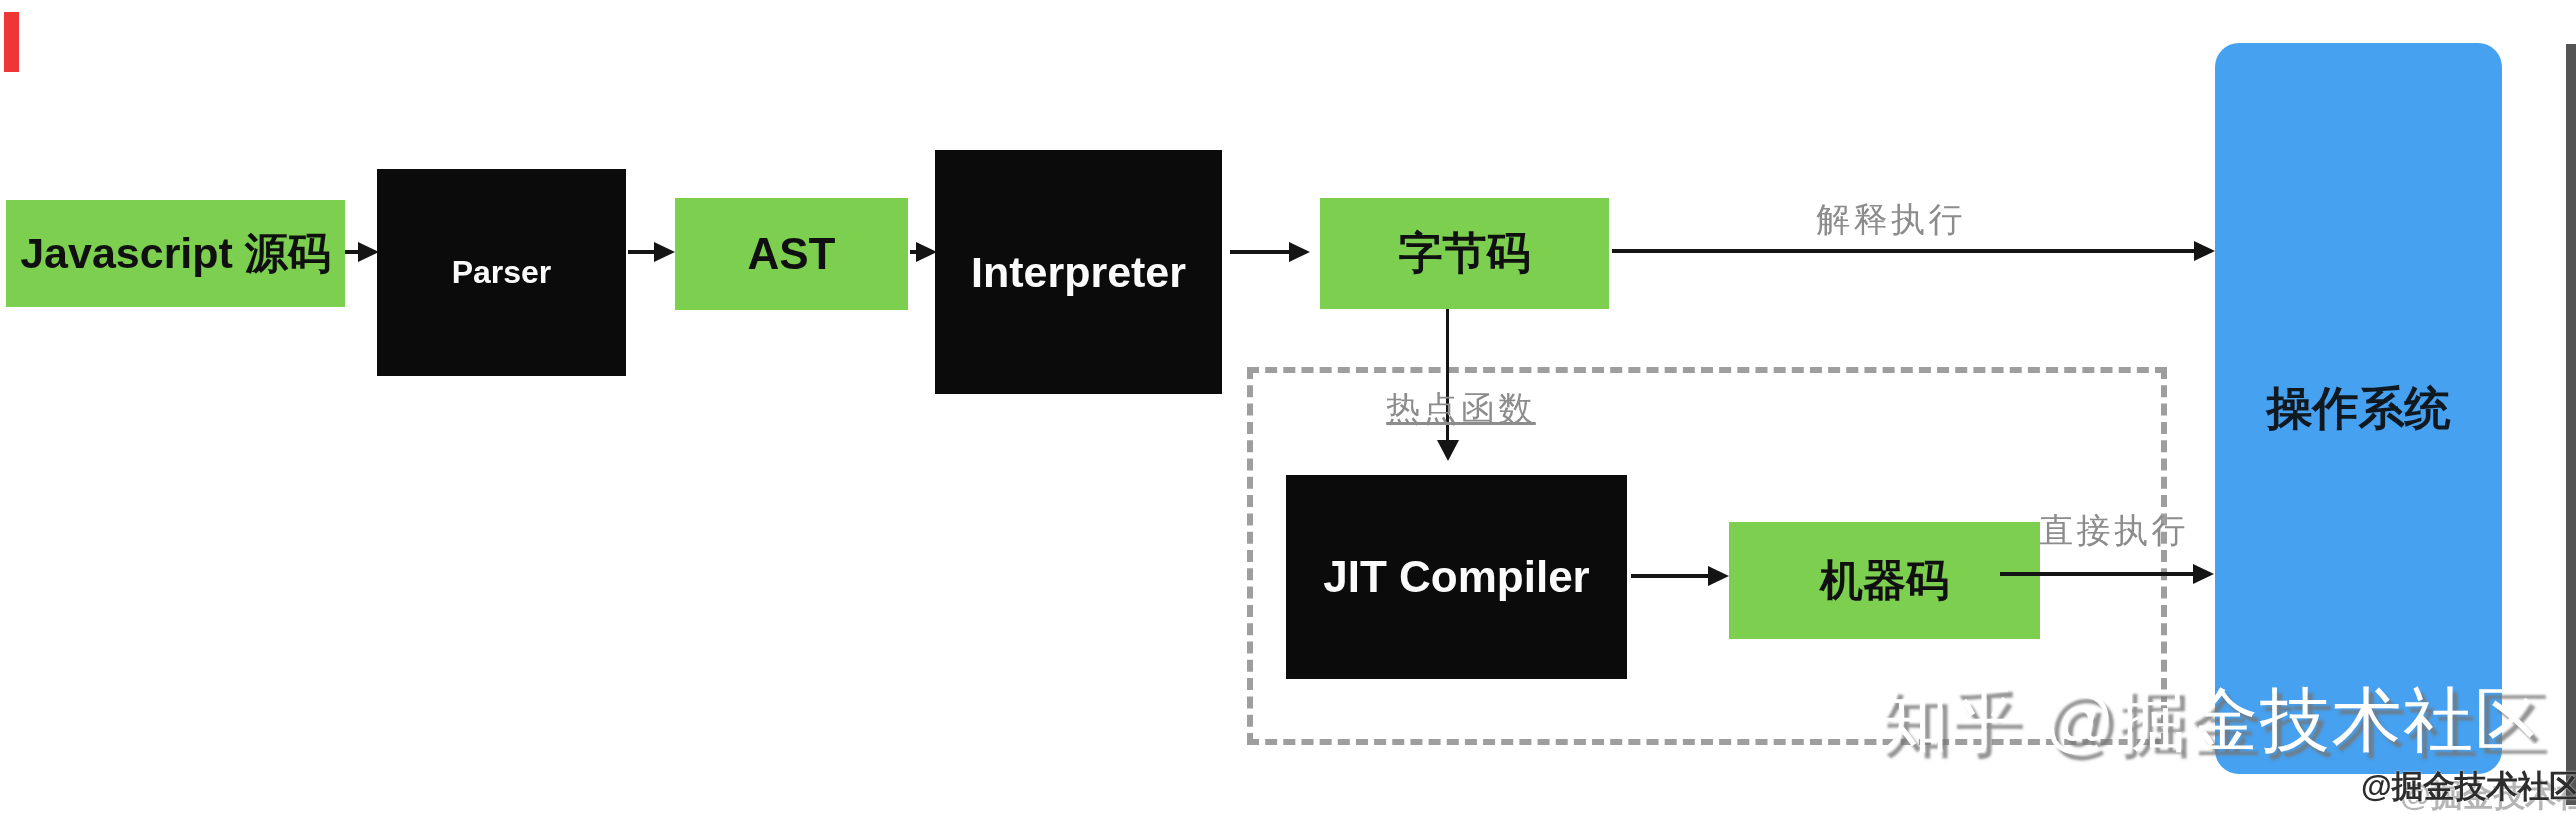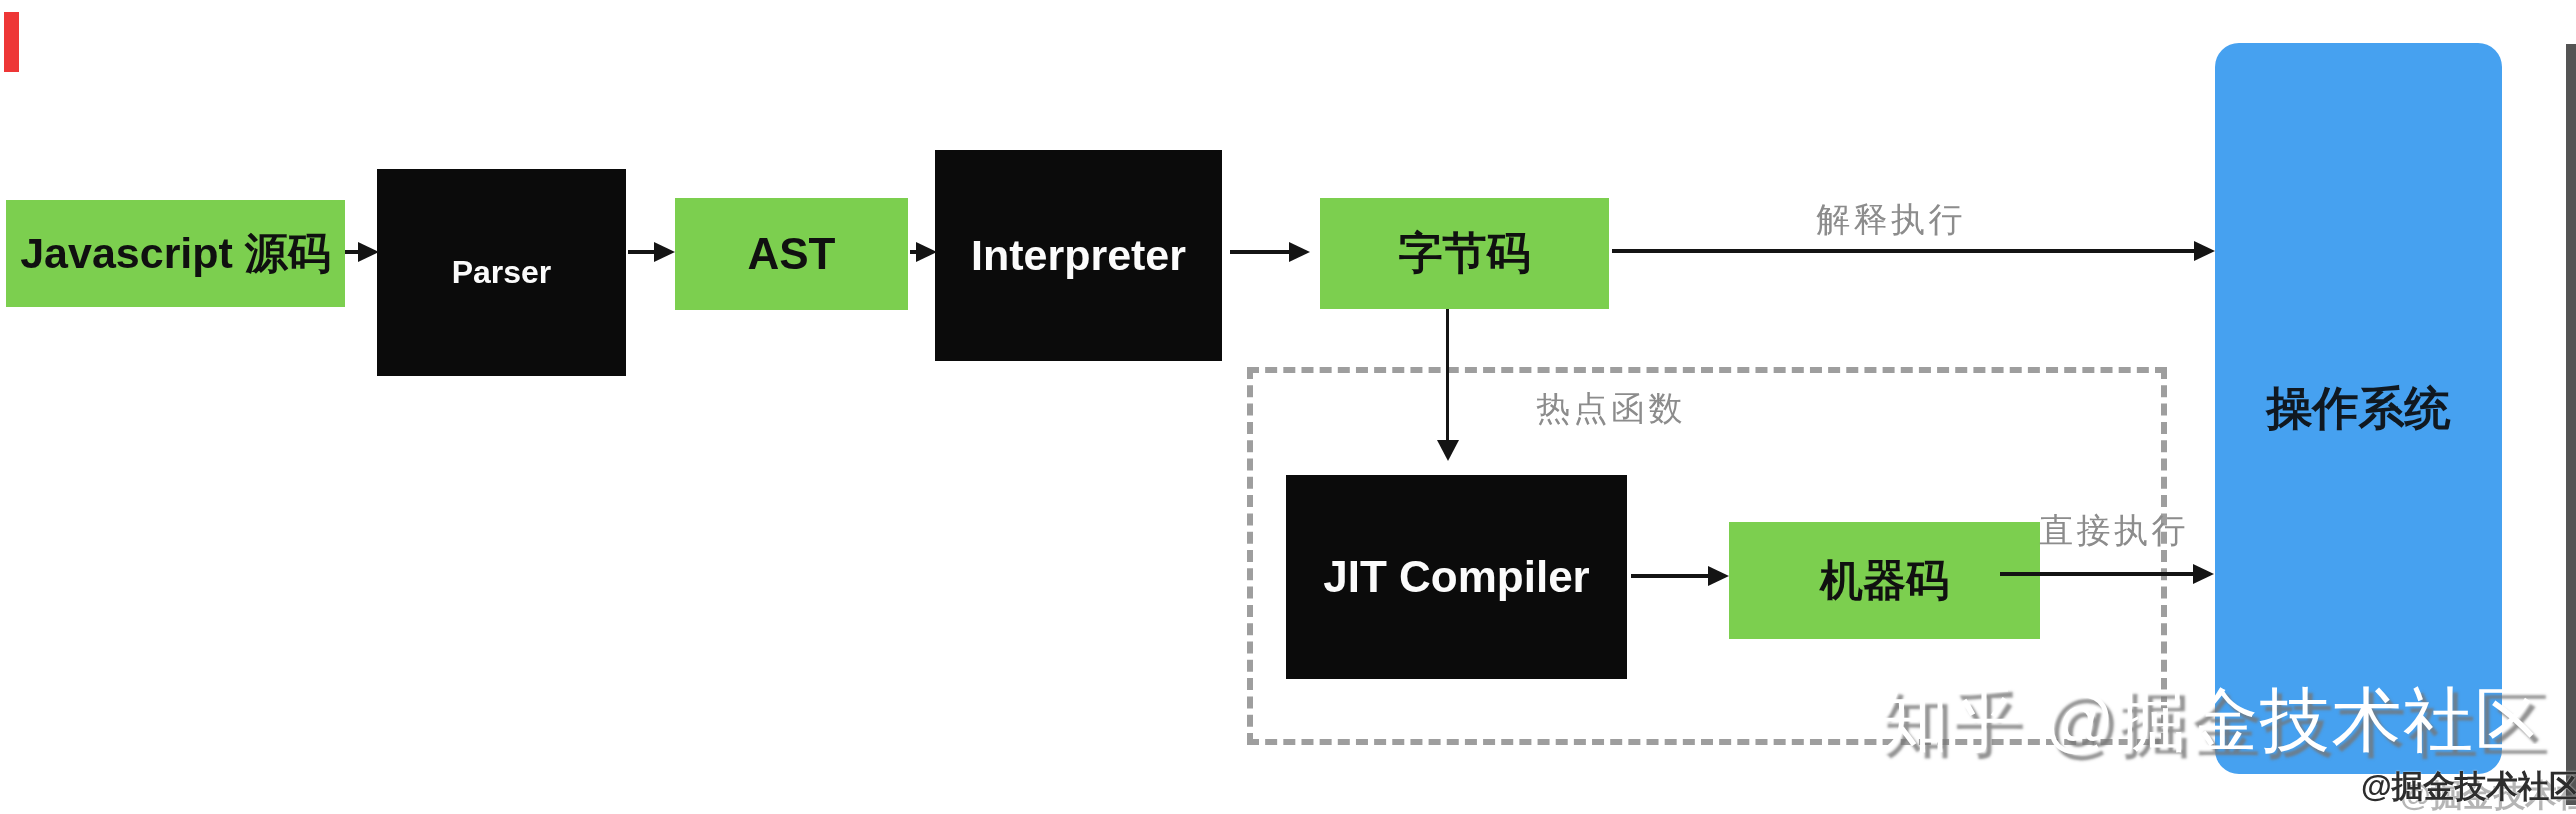--- a/index.html
+++ b/index.html
@@ -27,21 +27,21 @@
     font-weight: 700;
     box-sizing: border-box;
   }
   .node.green { background: #7ccf4f; color: #101010; }
   .node.black { background: #0b0b0b; color: #fbfbfb; }
   .node.blue  { background: #46a1f0; color: #101820; border-radius: 24px; }
 
   .n-js-source    { left: 6px;    top: 200px; width: 339px; height: 107px; font-size: 43px; }
   .n-parser       { left: 377px;  top: 149px; width: 249px; height: 207px; font-size: 32px; margin-top: 20px; }
   .n-ast          { left: 675px;  top: 198px; width: 233px; height: 112px; font-size: 44px; }
-  .n-interpreter  { left: 935px; top: 150px; width: 287px; height: 211px; font-size: 43px; justify-content: center; }
+  .n-interpreter  { left: 935px; top: 150px; width: 287px; height: 244px; font-size: 43px; justify-content: center; }
   .n-bytecode     { left: 1320px; top: 198px; width: 289px; height: 111px; font-size: 44px; }
   .n-jit          { left: 1286px; top: 475px; width: 341px; height: 204px; font-size: 44px; }
   .n-machine-code { left: 1729px; top: 522px; width: 311px; height: 117px; font-size: 43px; }
   .n-os           { left: 2215px; top: 43px;  width: 287px; height: 731px; font-size: 46px; }
 
   
   .jit-group {
     position: absolute;
     left: 1247px; top: 367px;
     width: 920px; height: 378px;
@@ -94,21 +94,21 @@
   .edge-label {
     position: absolute;
     transform: translate(-50%, -50%);
     color: #8c8c8c;
     font-size: 34px;
     font-weight: 500;
     white-space: nowrap;
     letter-spacing: 3.4px;
   }
   .l-interpreted { left: 1891px; top: 220px; }
-  .l-hot         { left: 1611px; top: 409px; }
+  .l-hot         { left: 1461px; top: 409px; text-decoration: underline; }
   .l-direct      { left: 2080px; top: 531px; margin-left: 34px; }
 
   
   .watermark {
     position: absolute;
     left: 1879px; top: 674px;
     font-size: 70px;
     font-weight: 500;
     color: #ffffff;
     text-shadow: 5.1px 6px 2.6px rgba(118,118,118,0.8);

